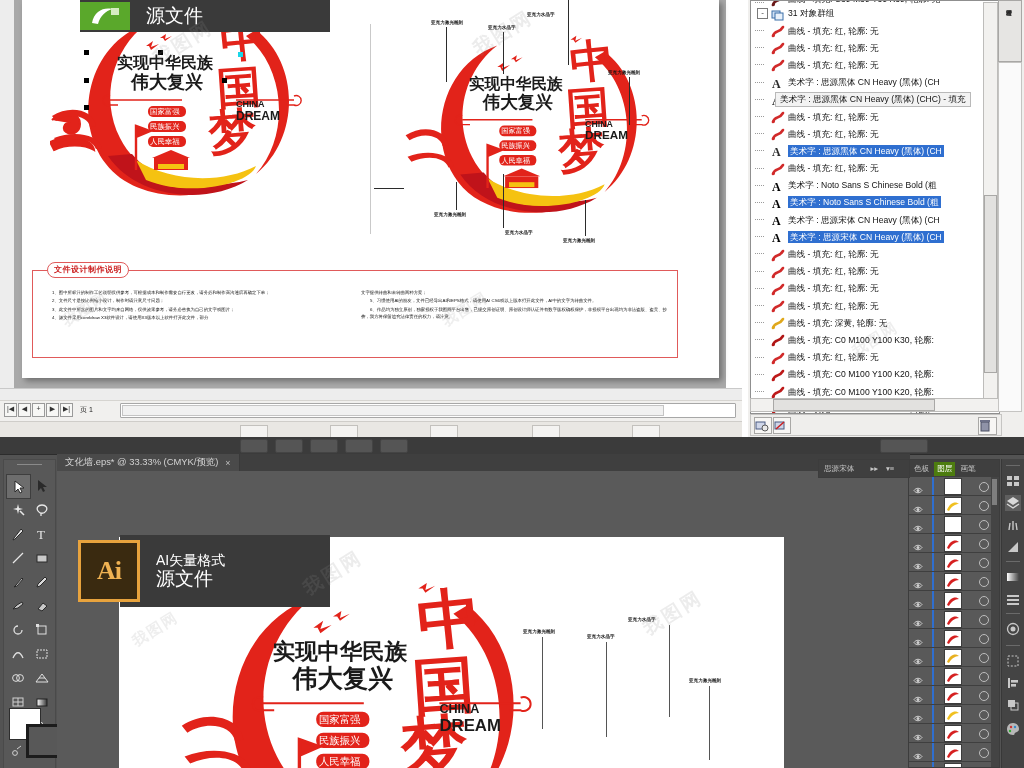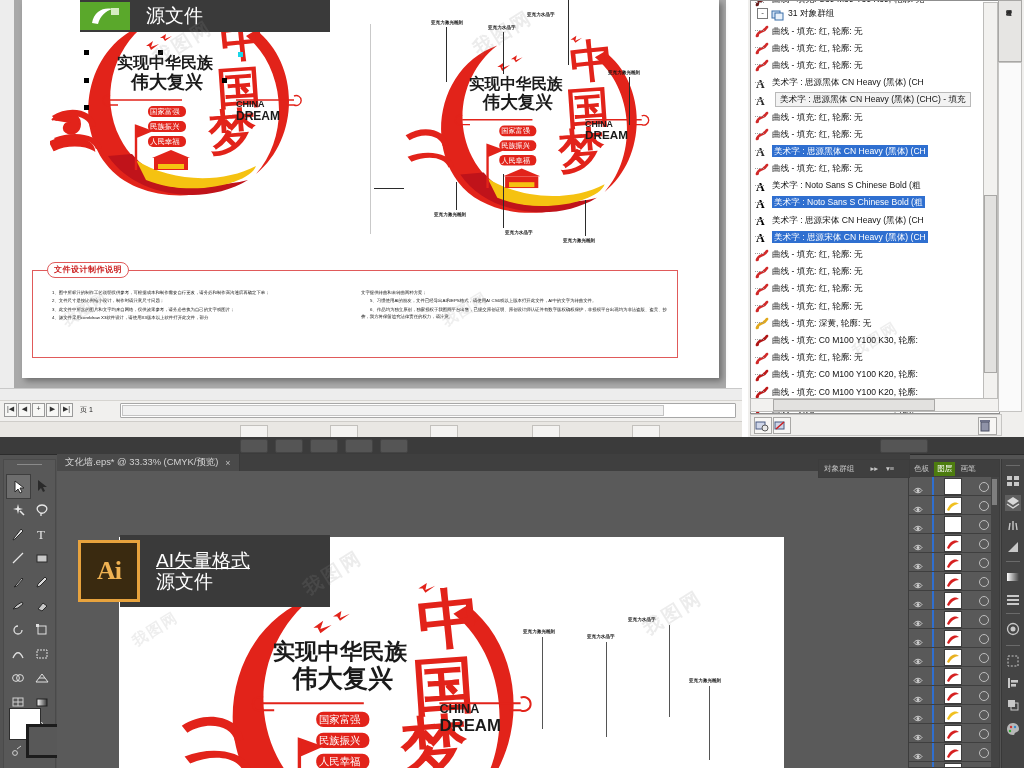--- a/index.html
+++ b/index.html
@@ -47,21 +47,21 @@
   .ptlabel{font-size:7px;color:#222;margin-left:6px;}
   .cdr-hscroll{position:absolute;left:120px;top:2px;right:6px;height:13px;border:1px solid #a7a7a7;background:#fff;border-radius:1px;}
   .cdr-hthumb{position:absolute;left:1px;top:1px;width:88%;height:9px;background:#f1f1f1;border:1px solid #c4c4c4;}
   .cdr-statbar{position:absolute;left:0;top:20px;width:742px;height:17px;background:#e9e7e3;border-top:1px solid #cfcdc9;}
   .statchip{position:absolute;top:3px;height:11px;border:1px solid #c3c1bd;background:#f4f3f1;}
 
   
   .docker{position:absolute;left:748px;top:0;width:276px;height:437px;background:#f0efed;}
   .docker-inner{position:absolute;left:2px;top:0;width:248px;height:412px;background:#ffffff;border:1px solid #8f8f8f;overflow:hidden;}
   .obj-list{position:absolute;left:0;top:0;width:232px;}
-  .obj-row{position:relative;height:17.2px;display:flex;align-items:center;padding-left:4px;white-space:nowrap;}
+  .obj-row{position:relative;height:17.2px;display:flex;align-items:center;padding-left:20px;white-space:nowrap;}
   .obj-row .tick{position:absolute;left:4px;top:8px;width:9px;height:1px;border-top:1px dotted #9a9a9a;}
   .obj-ico{width:14px;height:13px;margin-right:3px;flex:0 0 14px;}
   .obj-txt{font-size:8.6px;color:#111;line-height:12px;}
   .obj-row.sel .obj-txt{background:#2f6fd0;color:#fff;padding:0 2px;}
   .obj-row.tip{position:relative;}
   .tipbox{position:absolute;left:24px;top:1px;background:#f3f3f3;border:1px solid #b9b9b9;padding:0px 4px;font-size:8.6px;
           color:#111;line-height:13px;white-space:nowrap;z-index:5;}
   .grp-row{height:18px;display:flex;align-items:center;padding-left:6px;}
   .grp-exp{width:9px;height:9px;border:1px solid #7a7a7a;background:#fff;font-size:8px;line-height:7px;text-align:center;color:#333;margin-right:3px;}
 
@@ -924,21 +924,21 @@
             <span class="thumb"><svg width="16" height="15" viewBox="0 0 16 15">
                 <path d="M2 12 C5 4 11 3 14 6 C10 6 6 9 4 13 Z" fill="#d62020"></path>
               </svg></span>
           </div>
         </div>
       <div class="ai-lscroll">
         <div class="ai-lthumb"></div>
       </div>
     </div>
     <div style="position:absolute;right:114px;top:22px;width:90px;height:17px;background:#3f3f3f;border:1px solid #3c3c3c;display:flex;align-items:center;justify-content:flex-start;">
-      <span class="ptab">对象群组</span>
+      <span class="ptab">思源宋体</span>
       <span class="ptab" style="margin-left:10px;">▸▸</span>
       <span class="ptab">▾≡</span>
     </div>
 
     <div class="ai-dock">
       <div class="dock-sep" style="top:6px;"></div>
       <div class="dock-ico" style="top:14px;">
         <svg width="16" height="16" viewBox="0 0 16 16">
             <rect x="2" y="3" width="5" height="4" fill="#c8c8c8"></rect>
             <rect x="9" y="3" width="5" height="4" fill="#c8c8c8"></rect>
@@ -1015,21 +1015,21 @@
       </svg>
     </div>
     <div class="badge-txt" style="font-size:19px;margin-left:16px;">源文件</div>
   </div>
 
   <div class="badge" style="left:120px;top:535px;width:210px;height:72px;">
     <div class="ai-logo" style="margin-left:-42px;">
       <span>Ai</span>
     </div>
     <div style="margin-left:16px;">
-      <div class="badge-txt" style="font-size:19px;text-decoration:underline;">AI矢量格式</div>
+      <div class="badge-txt" style="font-size:14px;">AI矢量格式</div>
       <div class="badge-txt" style="font-size:19px;">源文件</div>
     </div>
   </div>
 
   <div class="wm" style="left:150px;top:30px;">我图网</div>
   <div class="wm" style="left:470px;top:20px;">我图网</div>
   <div class="wm2" style="left:60px;top:300px;">我图网</div>
   <div class="wm2" style="left:440px;top:300px;">我图网</div>
   <div class="wm" style="left:300px;top:560px;">我图网</div>
   <div class="wm" style="left:640px;top:600px;">我图网</div>

